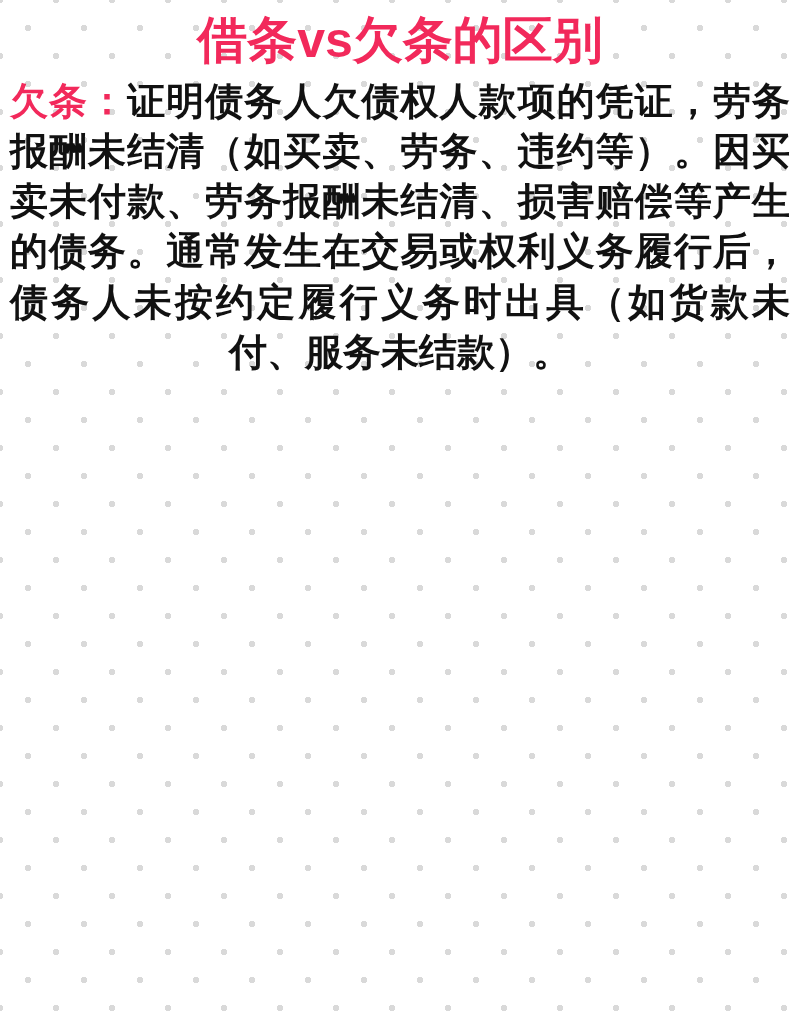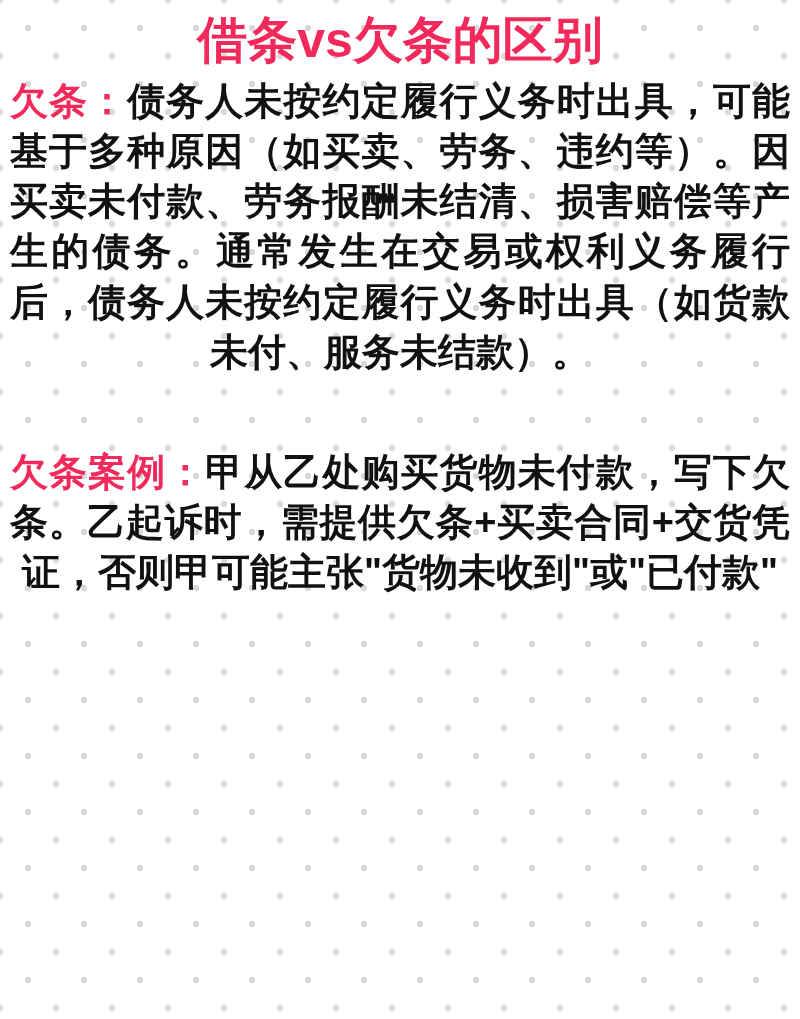--- a/index.html
+++ b/index.html
@@ -54,25 +54,22 @@
   .gap-large { height: 46px; }
 </style>
 </head>
 <body>
 
 <div class="page">
 
   <div class="title">借条vs欠条的区别</div>
 
   <div class="block">
-    <span class="label">欠条：</span><span>债务人未按约定履行义务时出具，可能基于多种原因（如买卖、劳务、违约等）。因买卖未付款、劳务报酬未结清、损害赔偿等产生的债务。通常发生在交易或权利义务履行后，债务人未按约定履行义务时出具（如货款未付、服务未结款）。</span>
+    <span class="label">欠条：</span><span>证明债务人欠债权人款项的凭证，劳务报酬未结清（如买卖、劳务、违约等）。因买卖未付款、劳务报酬未结清、损害赔偿等产生的债务。通常发生在交易或权利义务履行后，债务人未按约定履行义务时出具（如货款未付、服务未结款）。</span>
   </div>
 
   <div class="gap-small"></div>
 
 
   <div class="gap-large"></div>
 
-  <div class="block">
-    <span class="label">欠条案例：</span><span>甲从乙处购买货物未付款，写下欠条。乙起诉时，需提供欠条+买卖合同+交货凭证，否则甲可能主张</span><span>"货物未收到"或"已付款"</span>
-  </div>
 
 </div>
 
 </body></html>

